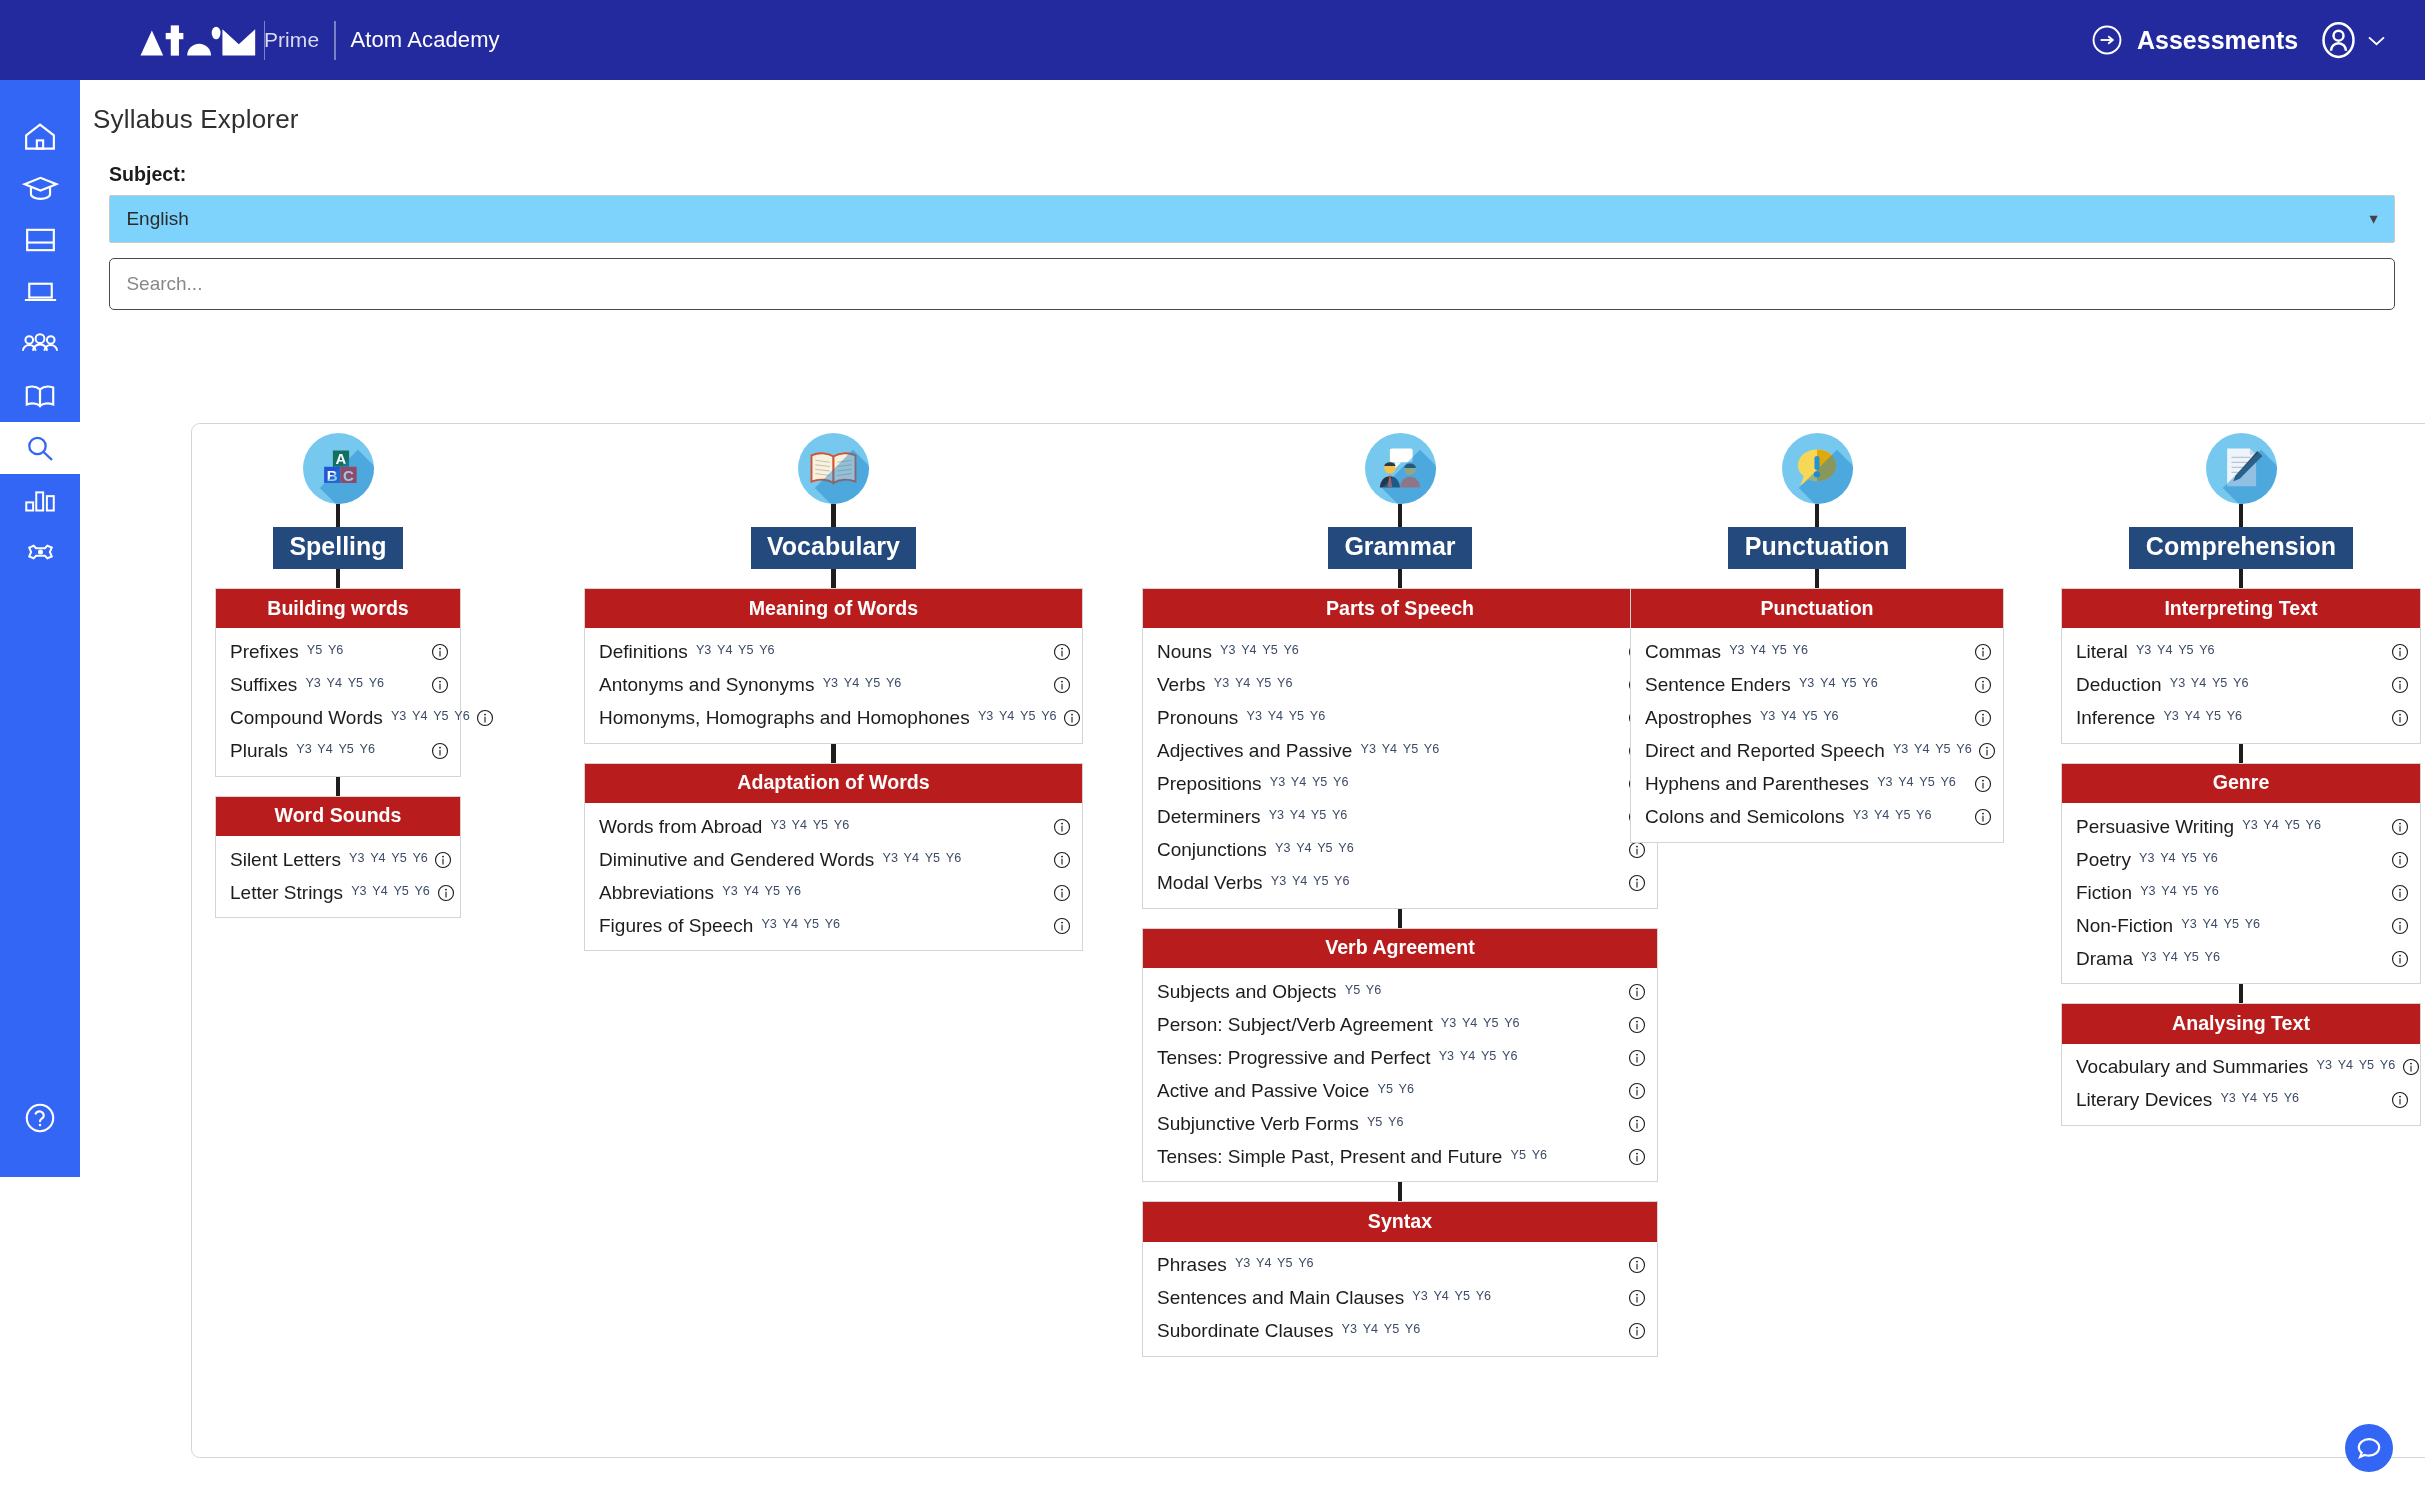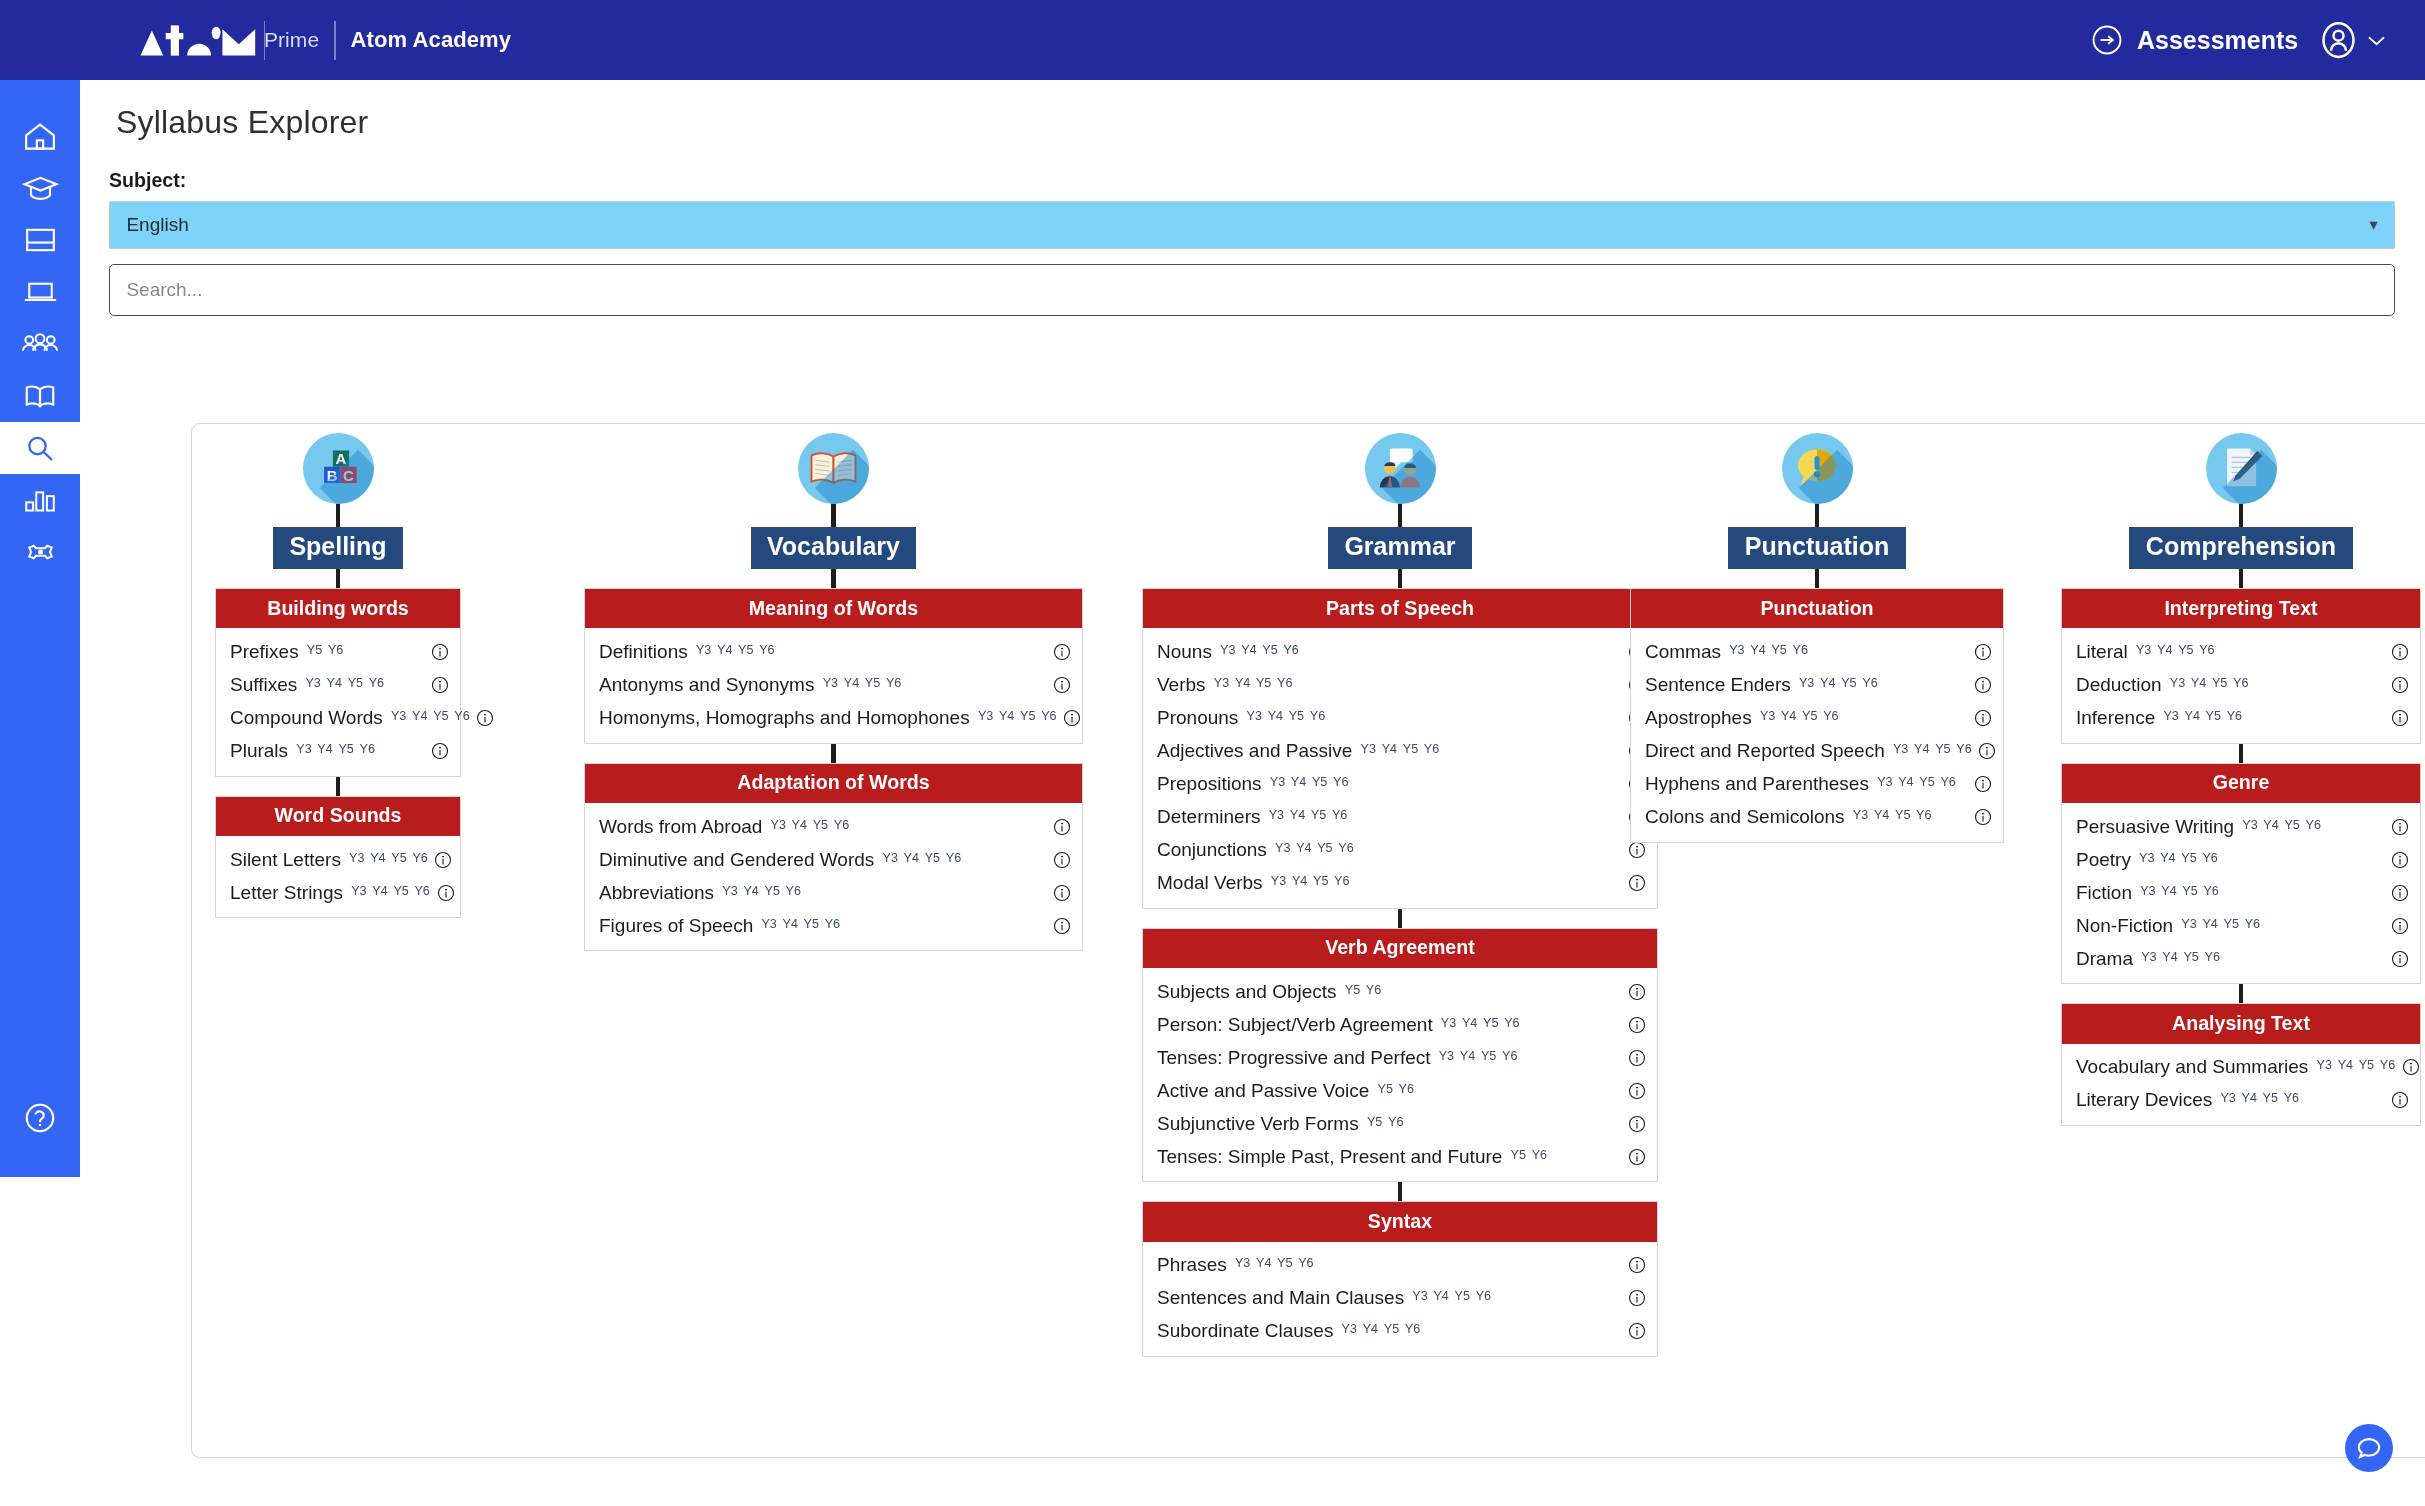--- a/index.html
+++ b/index.html
@@ -19,21 +19,21 @@
   }
   #brand-logo { margin-left: 138px; width: 126px; height: 33px; }
   #header-divider {
     width: 1.3px; height: 39px; background: #7b81c6;
     margin: 0 15px;
   }
   .header-link {
     color: #ffffff; font-size: 22px; letter-spacing: 0.1px;
   }
   #prime-link { color: #d9dcf0; font-size: 21px; margin-left: 202px; }
-  #academy-link { font-weight: bold; text-align: right; }
+  #academy-link { font-weight: normal; text-align: right; }
   #header-right {
     margin-left: auto; display: flex; align-items: center;
     margin-right: 38px; gap: 23px;
   }
   #assessments-btn {
     display: flex; align-items: center; gap: 14px;
     color: #fff; font-size: 25px; font-weight: 600;
   }
   #avatar-group { display: flex; align-items: center; gap: 8.8px; }
 
@@ -55,22 +55,22 @@
   }
   .side-item.active svg { position: relative; z-index: 1; stroke: #3366f5; }
   #sidebar-help { margin-top: auto; margin-bottom: 33px; }
 
   
   #page {
     position: absolute; top: 80px; left: 80px;
     width: 2345px; height: 1426px; background: #fff;
   }
   #page-title {
-    margin: 24px 0 0 36px;
-    font-size: 32px; font-weight: 300; color: #2f2f2f;
+    margin: 24px 0 0 13px;
+    font-size: 26px; font-weight: 300; color: #2f2f2f;
     letter-spacing: 0.2px;
   }
   #subject-label {
     margin: 28px 0 0 29px;
     font-size: 19.6px; font-weight: bold; color: #1c1c1c;
   }
   #subject-select {
     margin: 8.8px 0 0 29px;
     width: 2286px; height: 48px;
     border: 1.3px solid #c9c9c9; border-radius: 1.9px;

